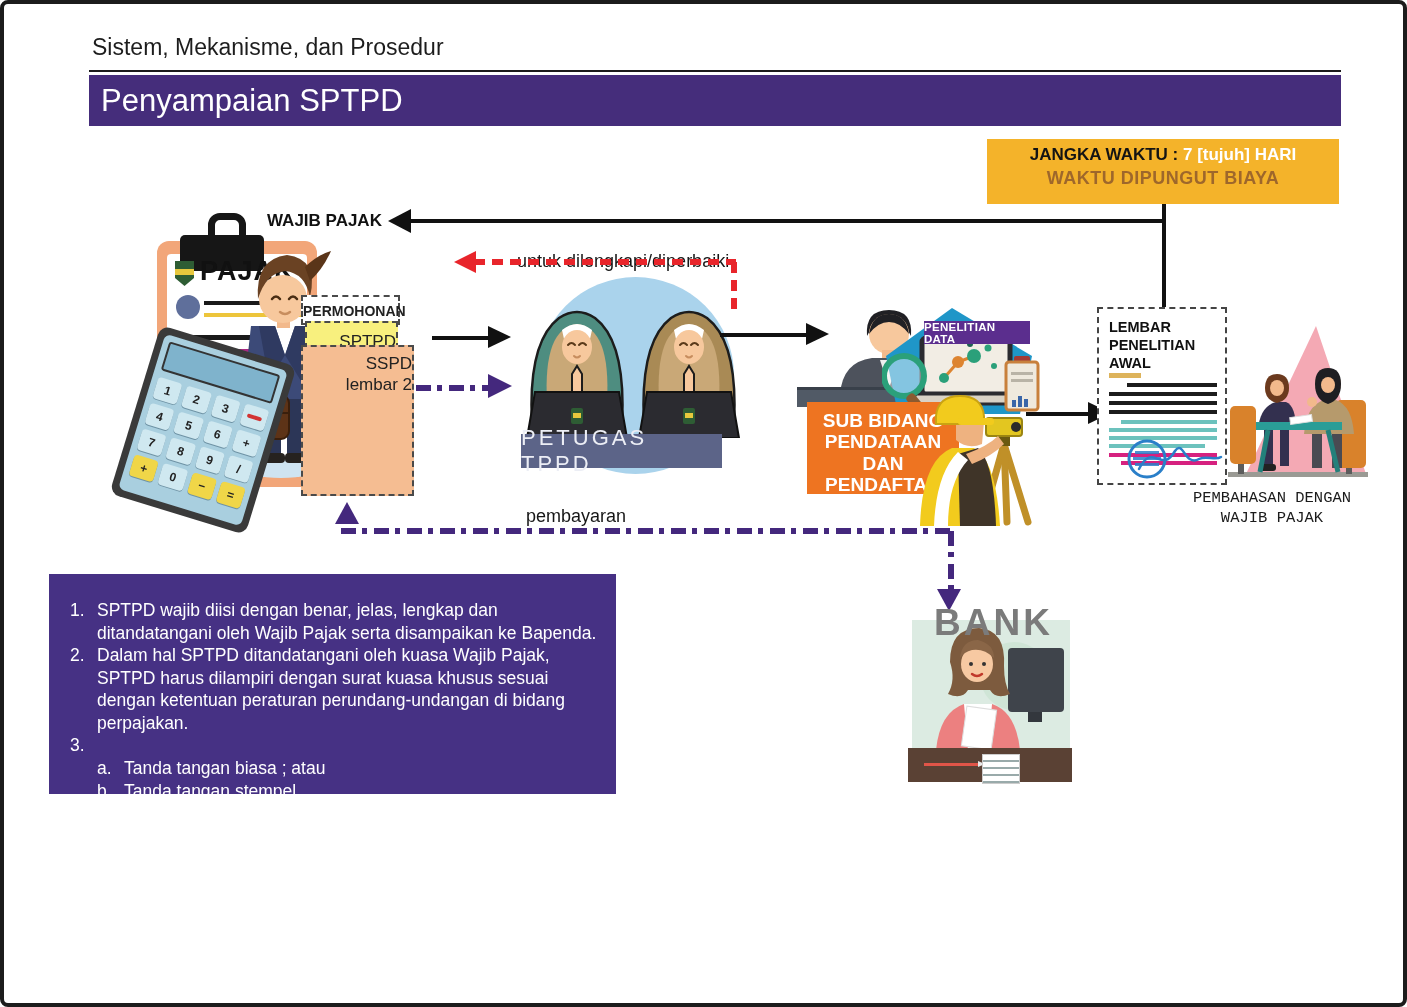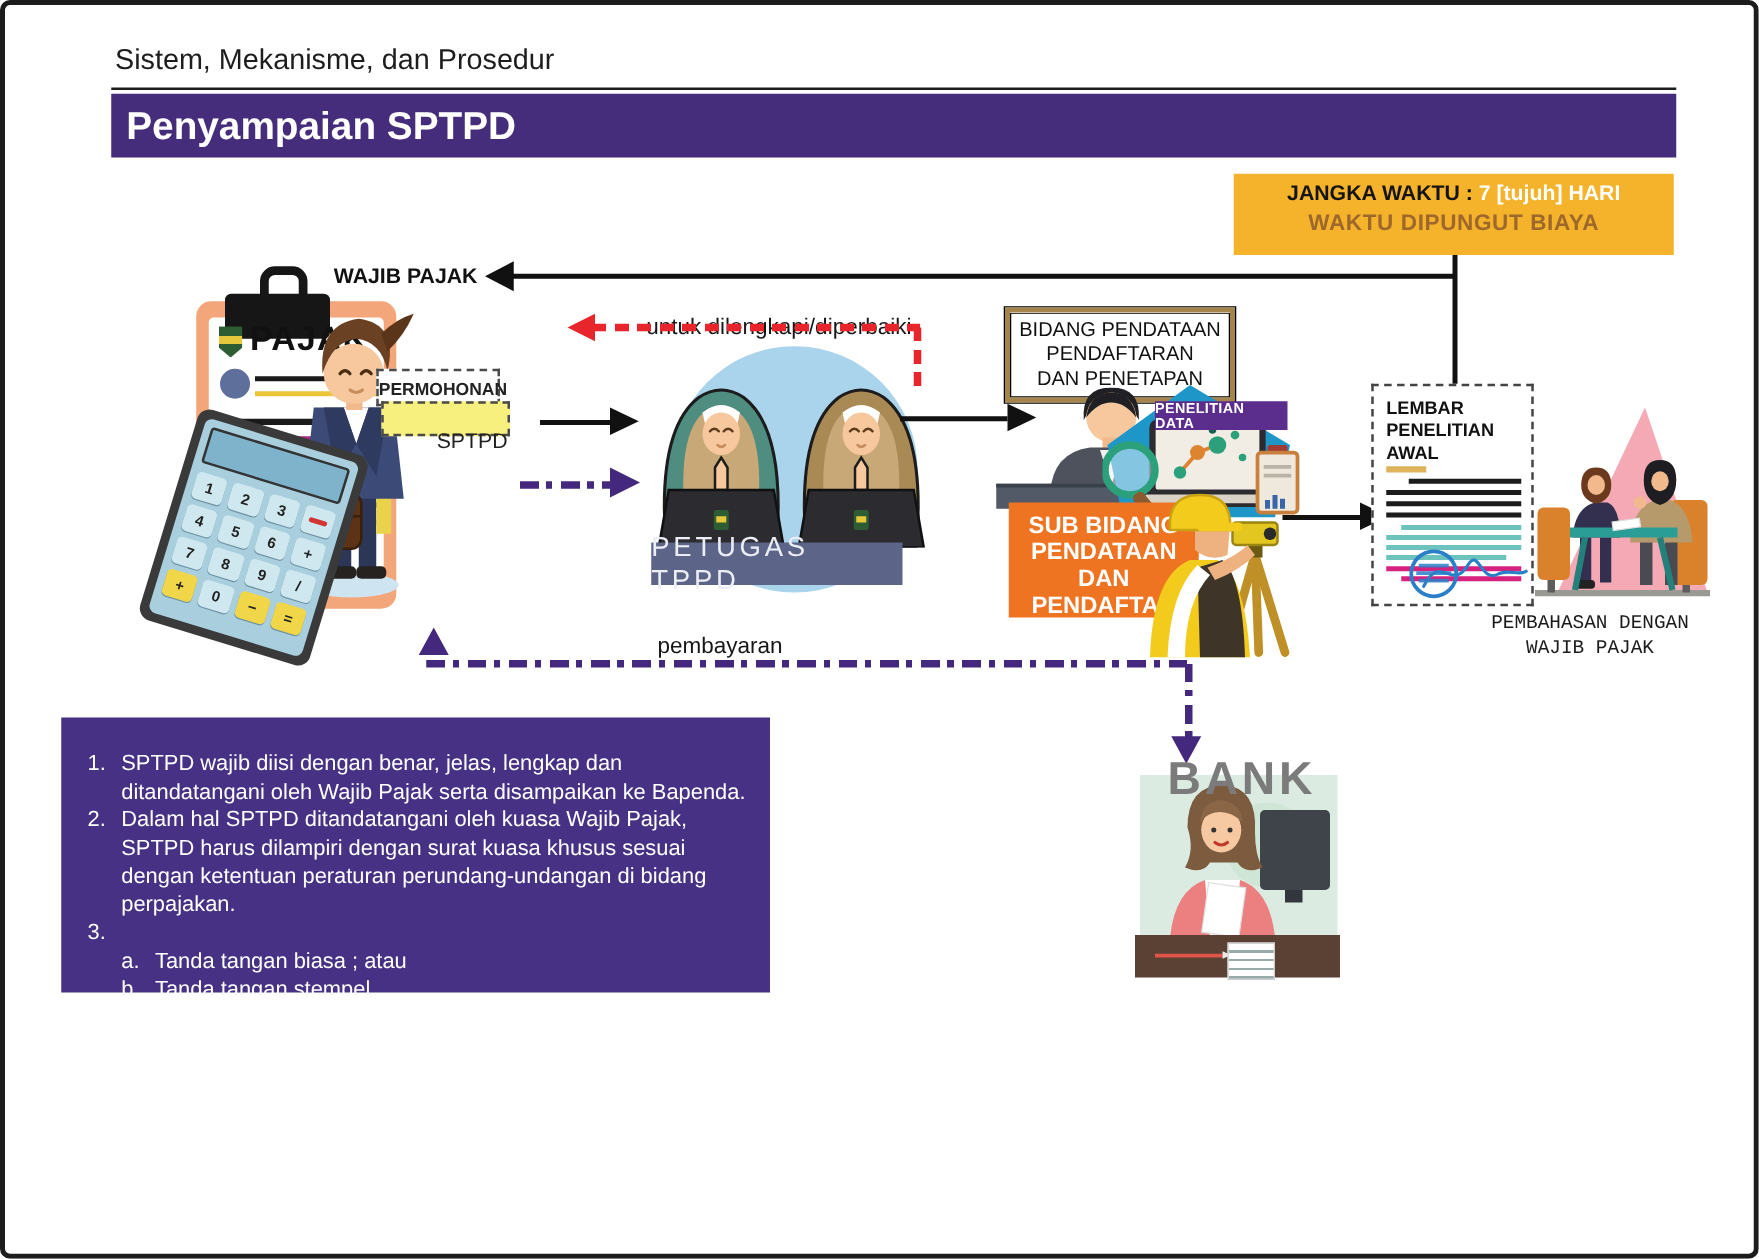--- a/index.html
+++ b/index.html
@@ -2,21 +2,21 @@
 <html><head>
 <meta charset="utf-8">
 <style>
   html,body{margin:0;padding:0;background:#fff;font-family:"Liberation Sans",sans-serif;}
   .page{position:relative;width:1407px;height:1007px;box-sizing:border-box;border:4px solid #1c1c1c;border-radius:8px;background:#fff;overflow:hidden;}
   .abs{position:absolute;}
 
   
   .supertitle{left:88px;top:30px;font-size:23px;color:#1d1d1d;}
   .top-rule{left:85px;top:66px;width:1252px;height:2px;background:#1c1c1c;}
-  .banner{left:85px;top:71px;width:1252px;height:51px;background:#452d7b;color:#fff;display:flex;align-items:center;padding-left:12px;font-size:31px;font-weight:bold;box-sizing:border-box;}
+  .banner{left:85px;top:71px;width:1252px;height:51px;background:#452d7b;color:#fff;display:flex;align-items:center;padding-left:12px;font-size:31px;font-weight:normal;box-sizing:border-box;}
 
   
   .info-box{left:983px;top:135px;width:352px;height:65px;background:#f4b32a;text-align:center;}
   .info-l1{margin-top:6px;font-size:17px;font-weight:bold;color:#141414;}
   .info-val{color:#fff;}
   .info-l2{margin-top:3px;font-size:18px;font-weight:bold;color:#9e672b;letter-spacing:.5px;}
 
   .wp-label{left:263px;top:207px;font-size:17px;font-weight:bold;color:#111;}
 
   
@@ -39,21 +39,21 @@
   .clip-paper{left:163px;top:250px;width:140px;height:222px;background:#fff;border-radius:4px;}
   .clip-ring{left:204px;top:209px;width:24px;height:28px;border:7px solid #161616;border-radius:12px;}
   .clip-bar{left:176px;top:231px;width:84px;height:36px;background:#161616;border-radius:5px;}
   .pajak-logo{left:171px;top:257px;width:19px;height:25px;clip-path:polygon(0 0,100% 0,100% 68%,50% 100%,0 68%);background:linear-gradient(#2e5d34 0 32%,#e7c83d 32% 58%,#2e5d34 58% 100%);}
   .pajak-text{left:196px;top:252px;font-size:27px;font-weight:800;letter-spacing:1px;color:#111;}
   .cl{height:4px;background:#1a1a1a;}
 
   
   .doc{box-sizing:border-box;border:2px dashed #4a4a4a;text-align:right;color:#222;}
   .doc-permohonan{left:297px;top:291px;width:99px;height:30px;background:#fff;font-size:14px;font-weight:bold;padding-top:6px;}
-  .doc-sptpd{left:301px;top:317px;width:103px;height:28px;background:#f8f07e;font-size:17px;padding-top:20px;}
+  .doc-sptpd{left:301px;top:317px;width:93px;height:28px;background:#f8f07e;font-size:17px;padding-top:9px;}
   .doc-sspd{left:297px;top:341px;width:113px;height:151px;background:#f5bd92;font-size:17px;padding-top:6px;line-height:1.25;}
 
   
   .calc{left:128px;top:338px;width:142px;height:176px;background:#3a3a3a;border-radius:10px;padding:7px;box-sizing:border-box;transform:rotate(17deg);}
   .calc-in{width:100%;height:100%;background:#a9cfdf;border-radius:6px;padding:6px;box-sizing:border-box;}
   .calc-screen{height:26px;background:#7fb3cc;border:2px solid #333;border-radius:3px;margin-bottom:7px;}
   .calc-keys{display:grid;grid-template-columns:repeat(4,1fr);gap:5px;}
   .key{background:#cfe8f0;border-radius:4px;height:22px;line-height:22px;text-align:center;font-size:12px;font-weight:bold;color:#222;box-shadow:0 1px 0 #6f93a5;}
   .key-y{background:#f0d648;}
   .key-dash{position:relative;}
@@ -149,20 +149,24 @@
     <path d="M72 52 q4 -5 8 0" stroke="#4a2e14" stroke-width="2.5" fill="none" stroke-linecap="round"></path>
     <path d="M63 65 q5 4 10 0" stroke="#c78d5e" stroke-width="2.5" fill="none" stroke-linecap="round"></path>
     <rect x="24" y="140" width="16" height="14" rx="5" fill="none" stroke="#3a1f0c" stroke-width="4"></rect>
     <rect x="14" y="148" width="58" height="44" rx="8" fill="#5d3317" stroke="#3a1f0c" stroke-width="2"></rect>
     <line x1="14" y1="166" x2="72" y2="166" stroke="#3a1f0c" stroke-width="2"></line>
     <circle cx="32" cy="148" r="6" fill="#f2b98c"></circle>
   </svg>
 
   <div class="abs doc doc-permohonan">PERMOHONAN</div>
   <div class="abs doc doc-sptpd">SPTPD</div>
+  <div class="abs doc doc-sspd">
+    <div>SSPD</div>
+    <div>lembar 2</div>
+  </div>
 
   <div class="abs calc">
     <div class="calc-in">
       <div class="calc-screen"></div>
       <div class="calc-keys">
         <div class="key">1</div>
         <div class="key">2</div>
         <div class="key">3</div>
         <div class="key key-dash"></div>
         <div class="key">4</div>
@@ -214,25 +218,20 @@
   <div class="abs pt-banner">PETUGAS TPPD</div>
 
   <div class="abs red-label">untuk dilengkapi/diperbaiki</div>
   <div class="abs reddash-h" style="left:470px;top:255px;width:262px;"></div>
   <div class="abs tri tri-left-r" style="left:450px;top:247px;"></div>
   <div class="abs reddash-v" style="left:727px;top:258px;height:54px;"></div>
 
   <div class="abs hline" style="left:716px;top:329px;width:86px;"></div>
   <div class="abs tri tri-right" style="left:802px;top:319px;"></div>
 
-  <div class="abs bidang-box">
-    <div>BIDANG PENDATAAN</div>
-    <div>PENDAFTARAN</div>
-    <div>DAN PENETAPAN</div>
-  </div>
 
   <svg class="abs" style="left:828px;top:306px;" width="115" height="85" viewBox="0 0 115 85">
     <path d="M35 26 Q33 0 57 0 Q81 0 79 26 Q70 8 57 8 Q44 8 35 26 Z" fill="#202024"></path>
     <circle cx="57" cy="24" r="20" fill="#f7c89d"></circle>
     <path d="M37 24 Q40 4 57 4 Q74 4 77 24 Q68 12 57 12 Q46 12 37 24 Z" fill="#202024"></path>
     <rect x="50" y="40" width="15" height="14" fill="#f2b98c"></rect>
     <path d="M8 85 Q10 52 40 48 L75 48 Q105 52 107 85 Z" fill="#4d525c"></path>
     <path d="M48 50 L57 78 L67 50 Z" fill="#efefef"></path>
   </svg>
   <div class="abs desk-bar"></div>

